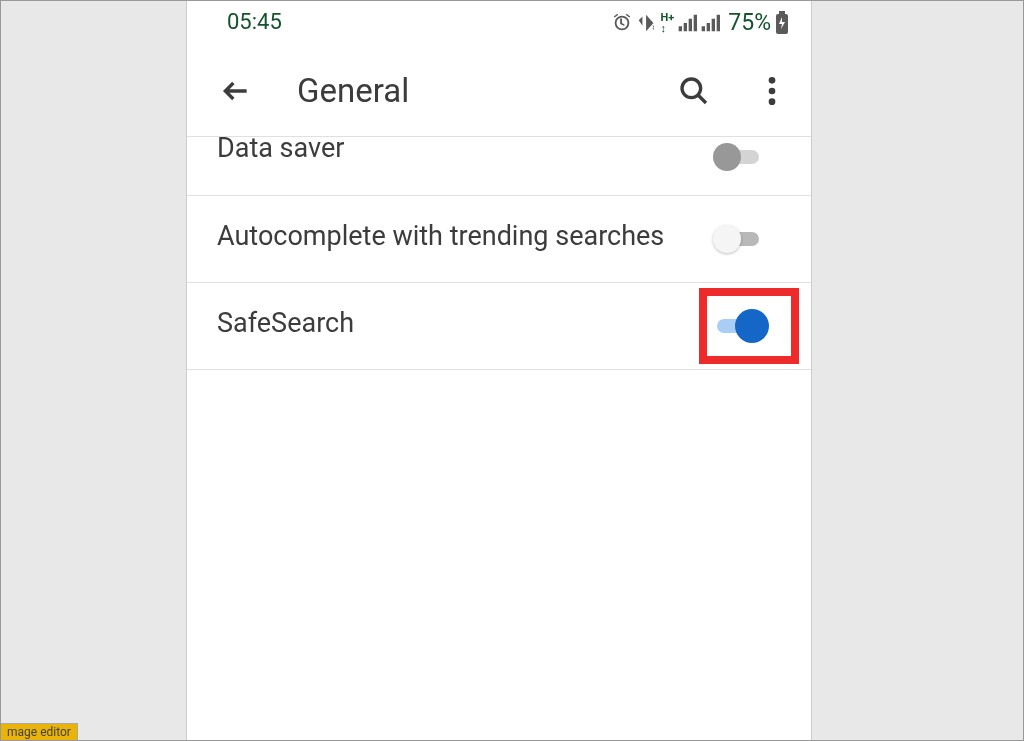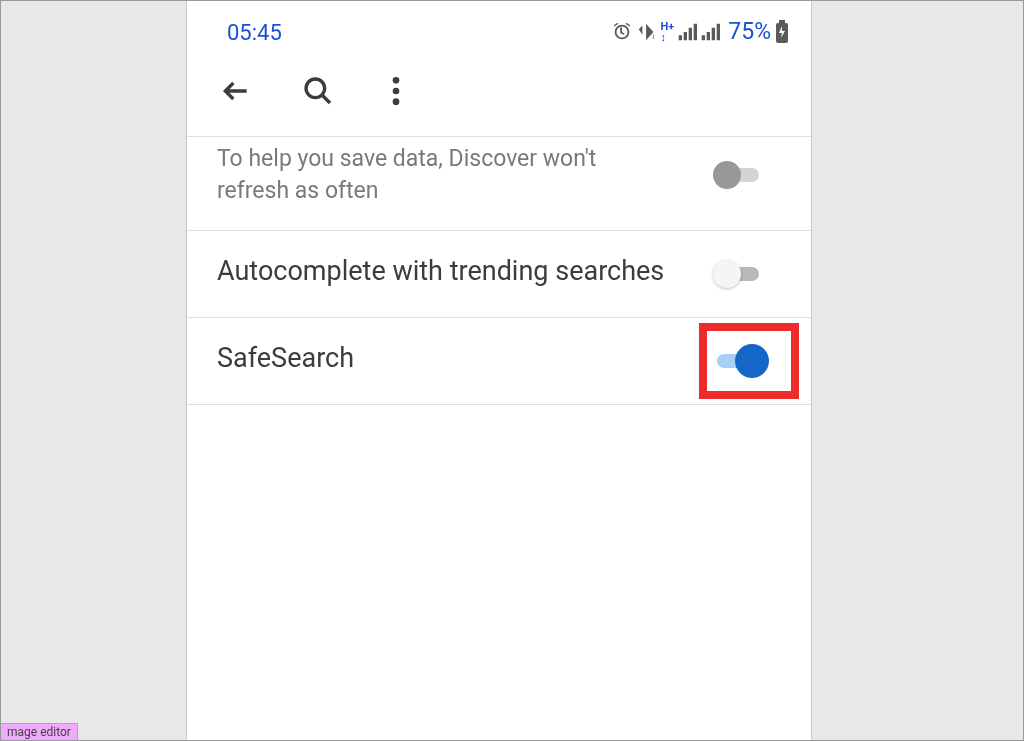--- a/index.html
+++ b/index.html
@@ -22,23 +22,23 @@
       width: 626px;
       height: 741px;
       background: #fff;
       border-left: 1px solid #ccc;
       border-right: 1px solid #ccc;
     }
     .status-bar {
       height: 44px;
       display: flex;
       justify-content: space-between;
-      align-items: flex-end;
-      padding: 0 22px 0 40px;
-      color: #1d4ed8;
+      align-items: flex-start;
+      padding: 8px 22px 0 40px;
+      color: #14532d;
       font-size: 22px;
     }
     .status-left {
       font-weight: 400;
     }
     .status-right {
       display: flex;
       align-items: center;
       gap: 4px;
     }
@@ -152,21 +152,21 @@
       position: absolute;
       border: 8px solid #ee2b2b;
       width: 100px;
       height: 76px;
       pointer-events: none;
     }
     .footer-label {
       position: absolute;
       left: 0;
       bottom: 0;
-      background: #f0abfc;
+      background: #eab308;
       border: 1px solid #aaa;
       border-left: none;
       border-bottom: none;
       padding: 1px 6px;
       font-size: 12px;
       color: #444;
     }
     svg { display: block; }
   </style>
 </head>
@@ -209,39 +209,40 @@
       </span>
     </div>
   </div>
 
   <div class="app-bar">
     <div class="back-btn">
       <svg width="32" height="32" viewBox="0 0 24 24" fill="none" stroke="#3c3c3c" stroke-width="2.5">
           <path d="M20 12H4M10 6l-6 6 6 6"></path>
         </svg>
     </div>
+    <div class="app-title">General</div>
     <div class="search-btn">
       <svg width="32" height="32" viewBox="0 0 24 24" fill="none" stroke="#3c3c3c" stroke-width="2.5">
           <circle cx="10" cy="10" r="7"></circle>
           <path d="M21 21l-6-6"></path>
         </svg>
     </div>
     <div class="more-btn">
       <svg width="8" height="32" viewBox="0 0 6 24" fill="#3c3c3c">
           <circle cx="3" cy="4" r="2.5"></circle>
           <circle cx="3" cy="12" r="2.5"></circle>
           <circle cx="3" cy="20" r="2.5"></circle>
         </svg>
     </div>
   </div>
 
   <div class="settings-list">
     <div class="setting-item first">
       <div class="setting-text">
-        <div class="setting-desc">To help you save data, Discover won't refresh as often</div>
+        <div class="setting-title cut">Data saver</div>
       </div>
       <div class="toggle-wrap">
         <div class="toggle off-gray">
           <div class="toggle-track"></div>
           <div class="toggle-thumb"></div>
         </div>
       </div>
     </div>
 
     <div class="setting-item" style="padding-top:24px;">

